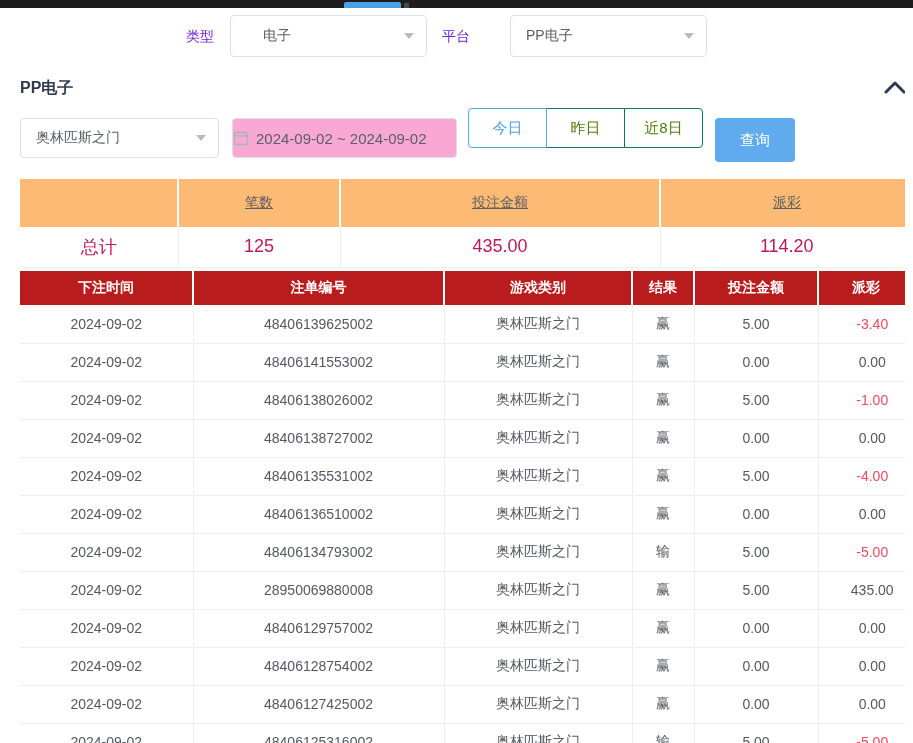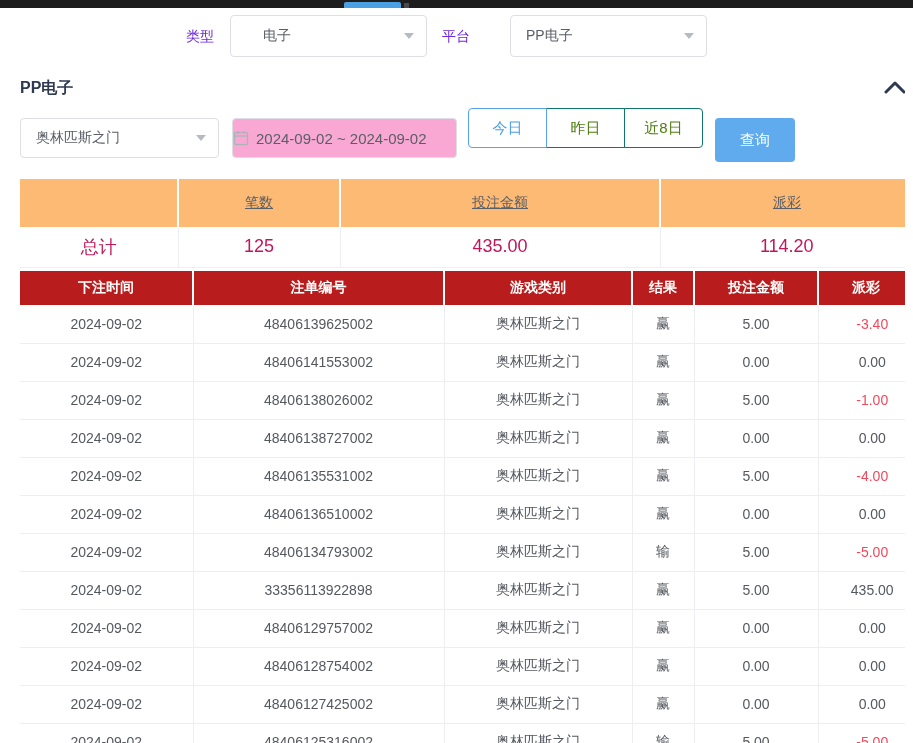--- a/index.html
+++ b/index.html
@@ -188,21 +188,21 @@
     <td>2024-09-02</td>
     <td>48406134793002</td>
     <td>奥林匹斯之门</td>
     <td>输</td>
     <td>5.00</td>
     <td class="neg">-5.00</td>
   </tr>
 
   <tr>
     <td>2024-09-02</td>
-    <td>33356113922898</td>
+    <td>28950069880008</td>
     <td>奥林匹斯之门</td>
     <td>赢</td>
     <td>5.00</td>
     <td>435.00</td>
   </tr>
 
   <tr>
     <td>2024-09-02</td>
     <td>48406129757002</td>
     <td>奥林匹斯之门</td>

